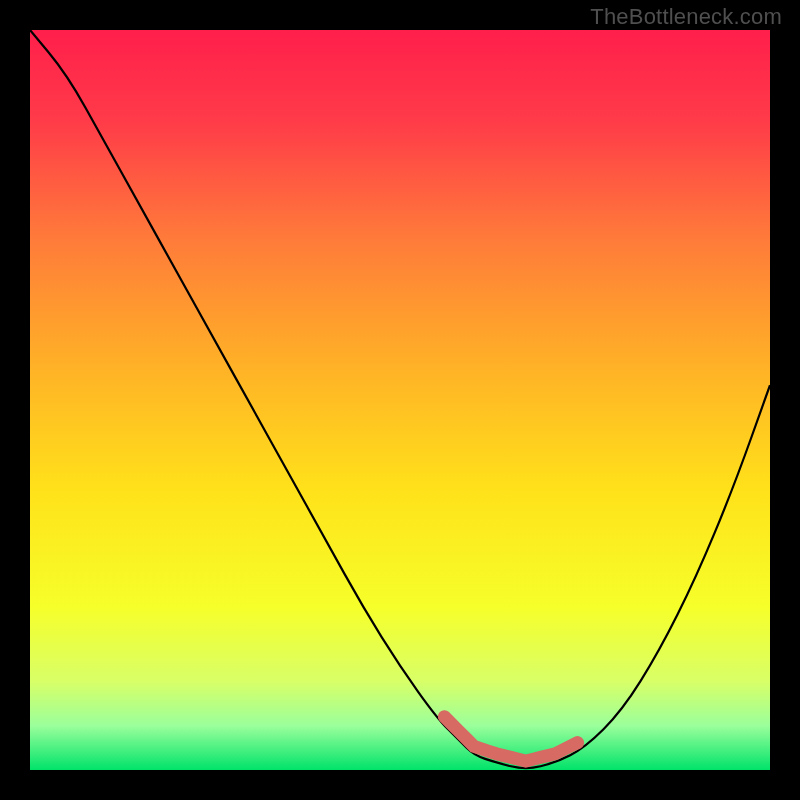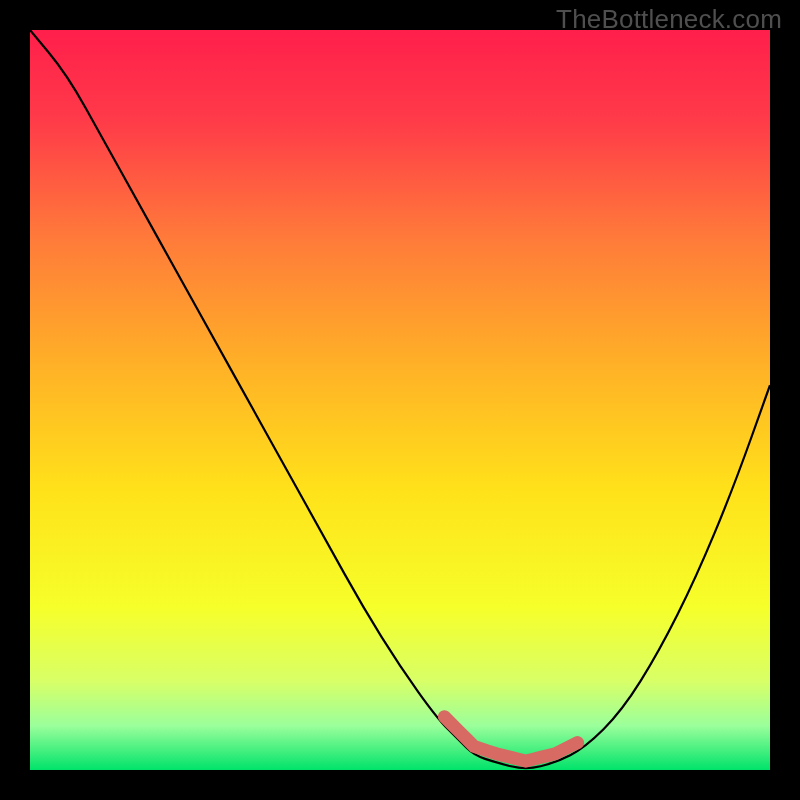--- a/index.html
+++ b/index.html
@@ -15,21 +15,21 @@
     position: relative;
     width: 800px;
     height: 800px;
     background: #000;
   }
   .watermark {
     position: absolute;
     top: 4px;
     right: 18px;
     color: #4f4f4f;
-    font-size: 26px;
+    font-size: 22px;
     font-weight: 400;
     letter-spacing: 0.2px;
     z-index: 10;
   }
   .plot-wrap {
     position: absolute;
     left: 30px;
     top: 30px;
     width: 740px;
     height: 740px;

